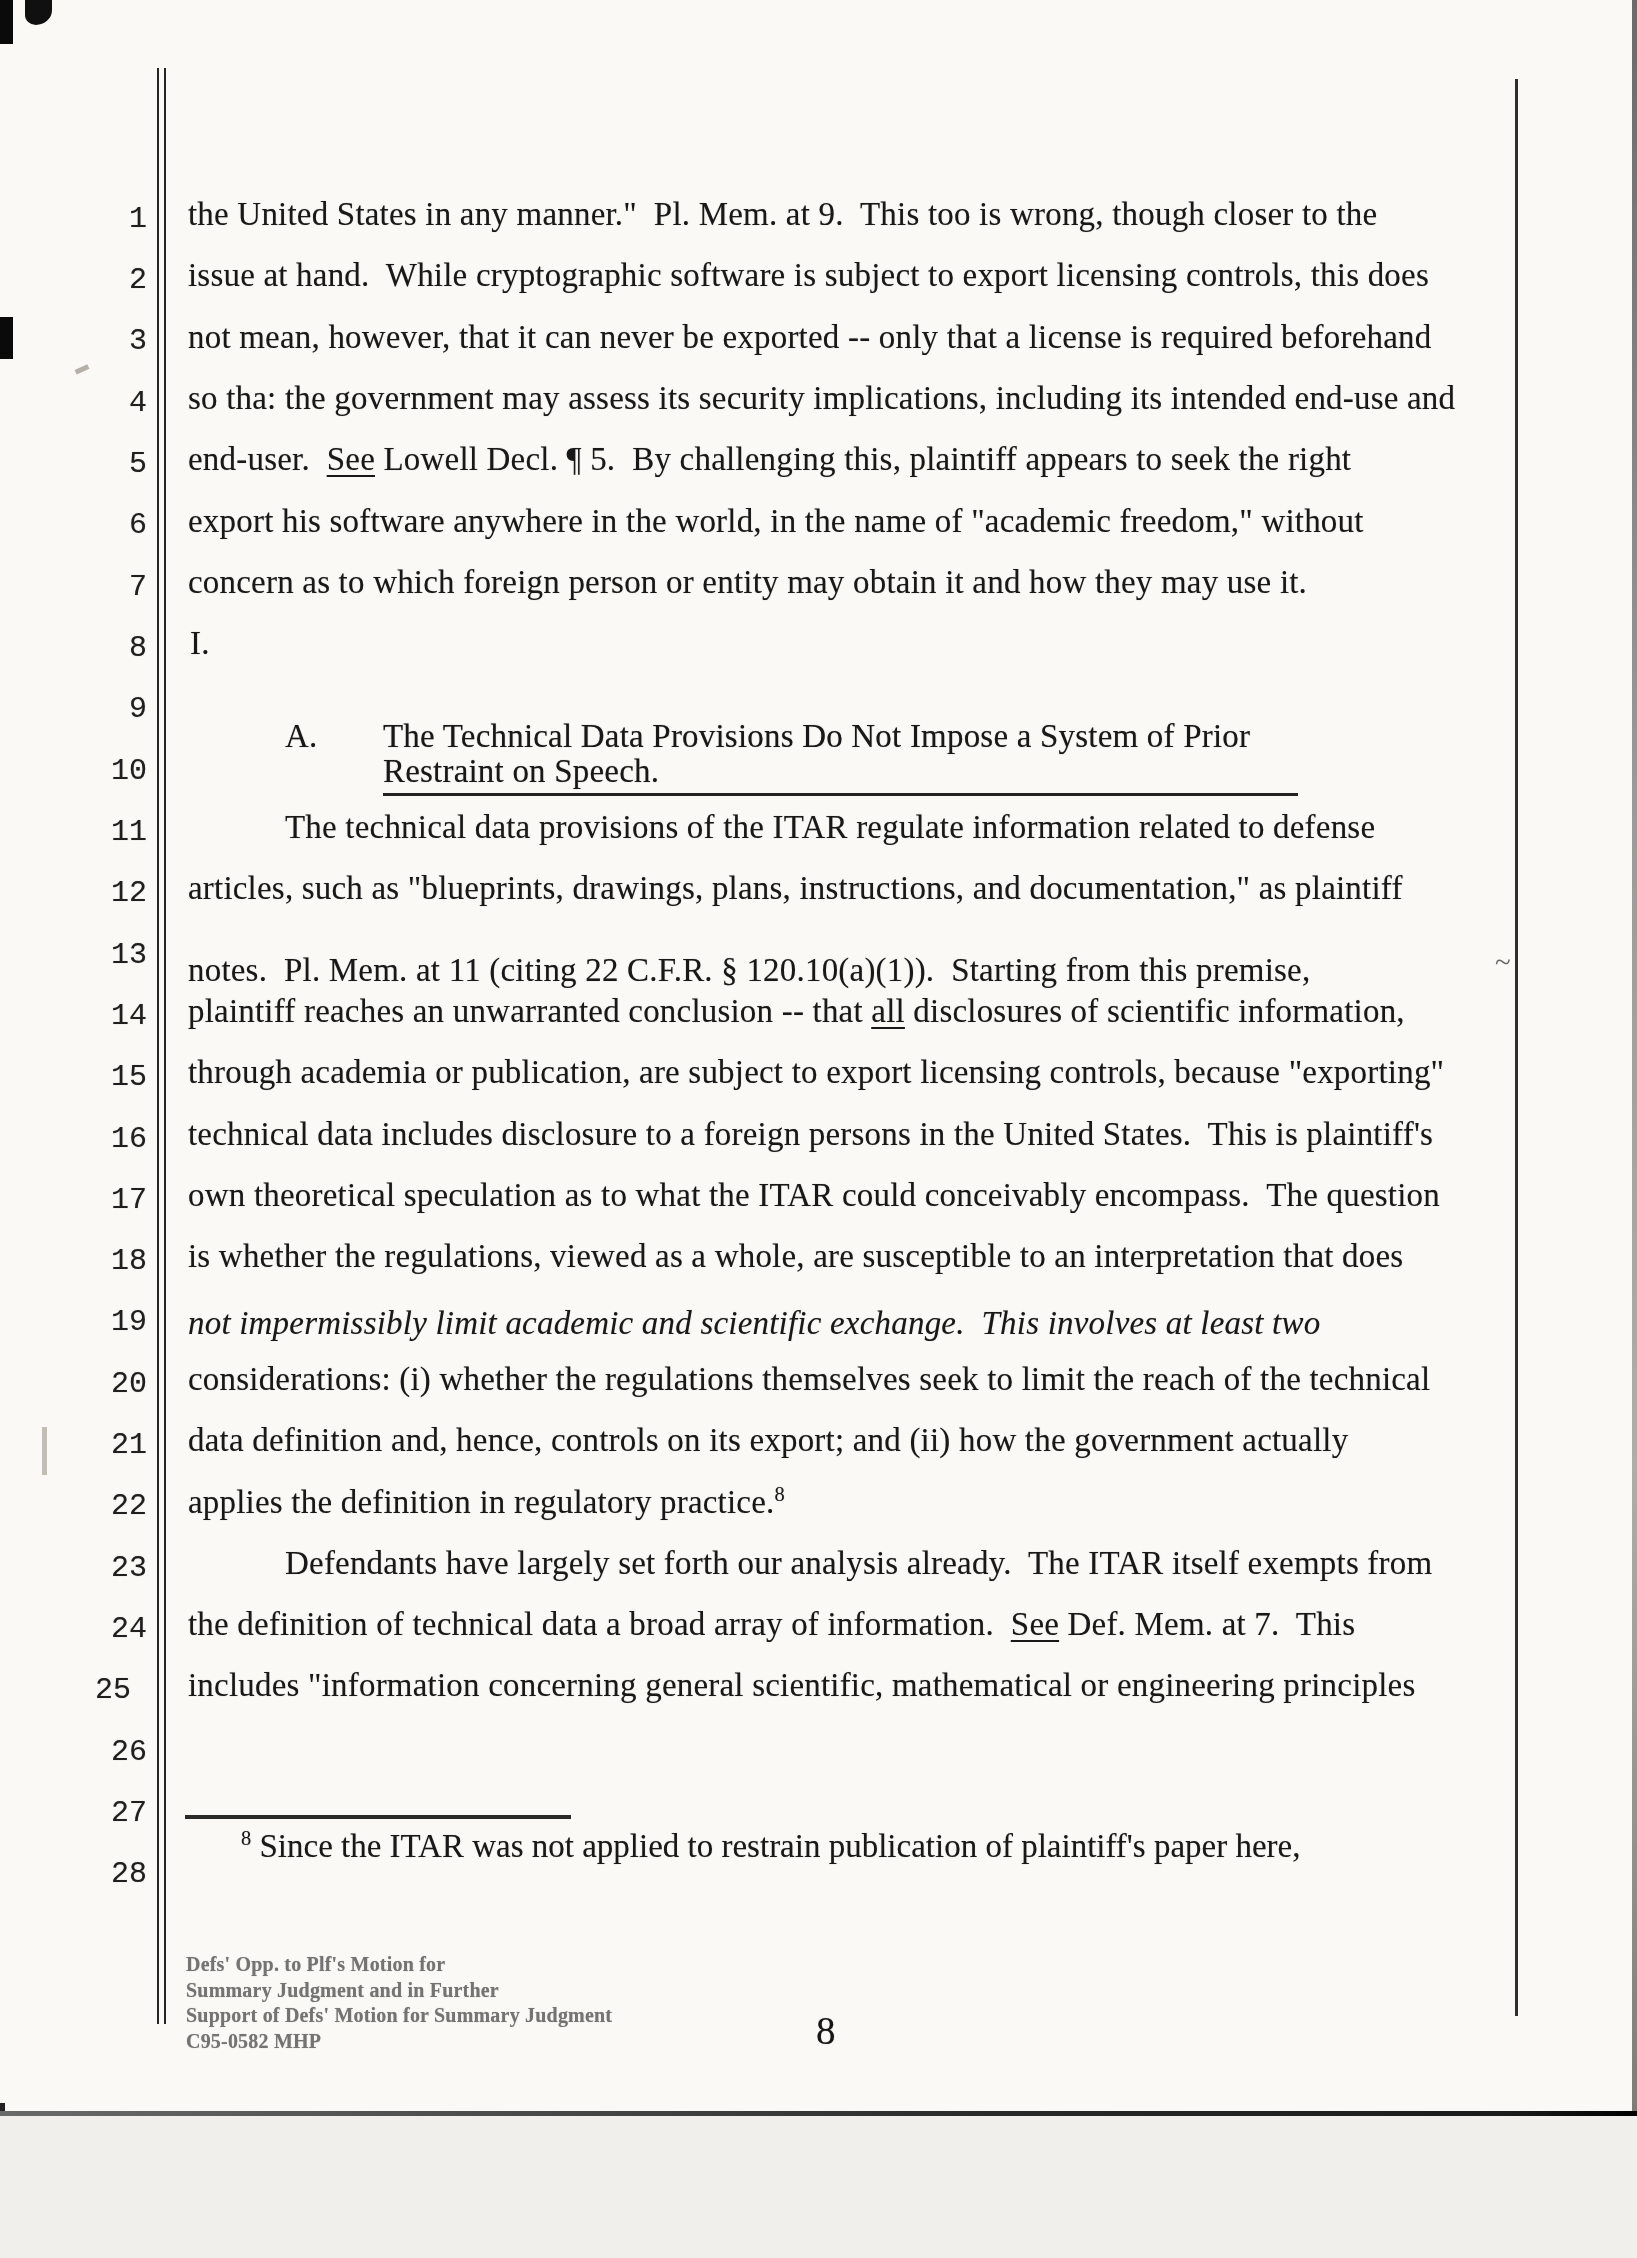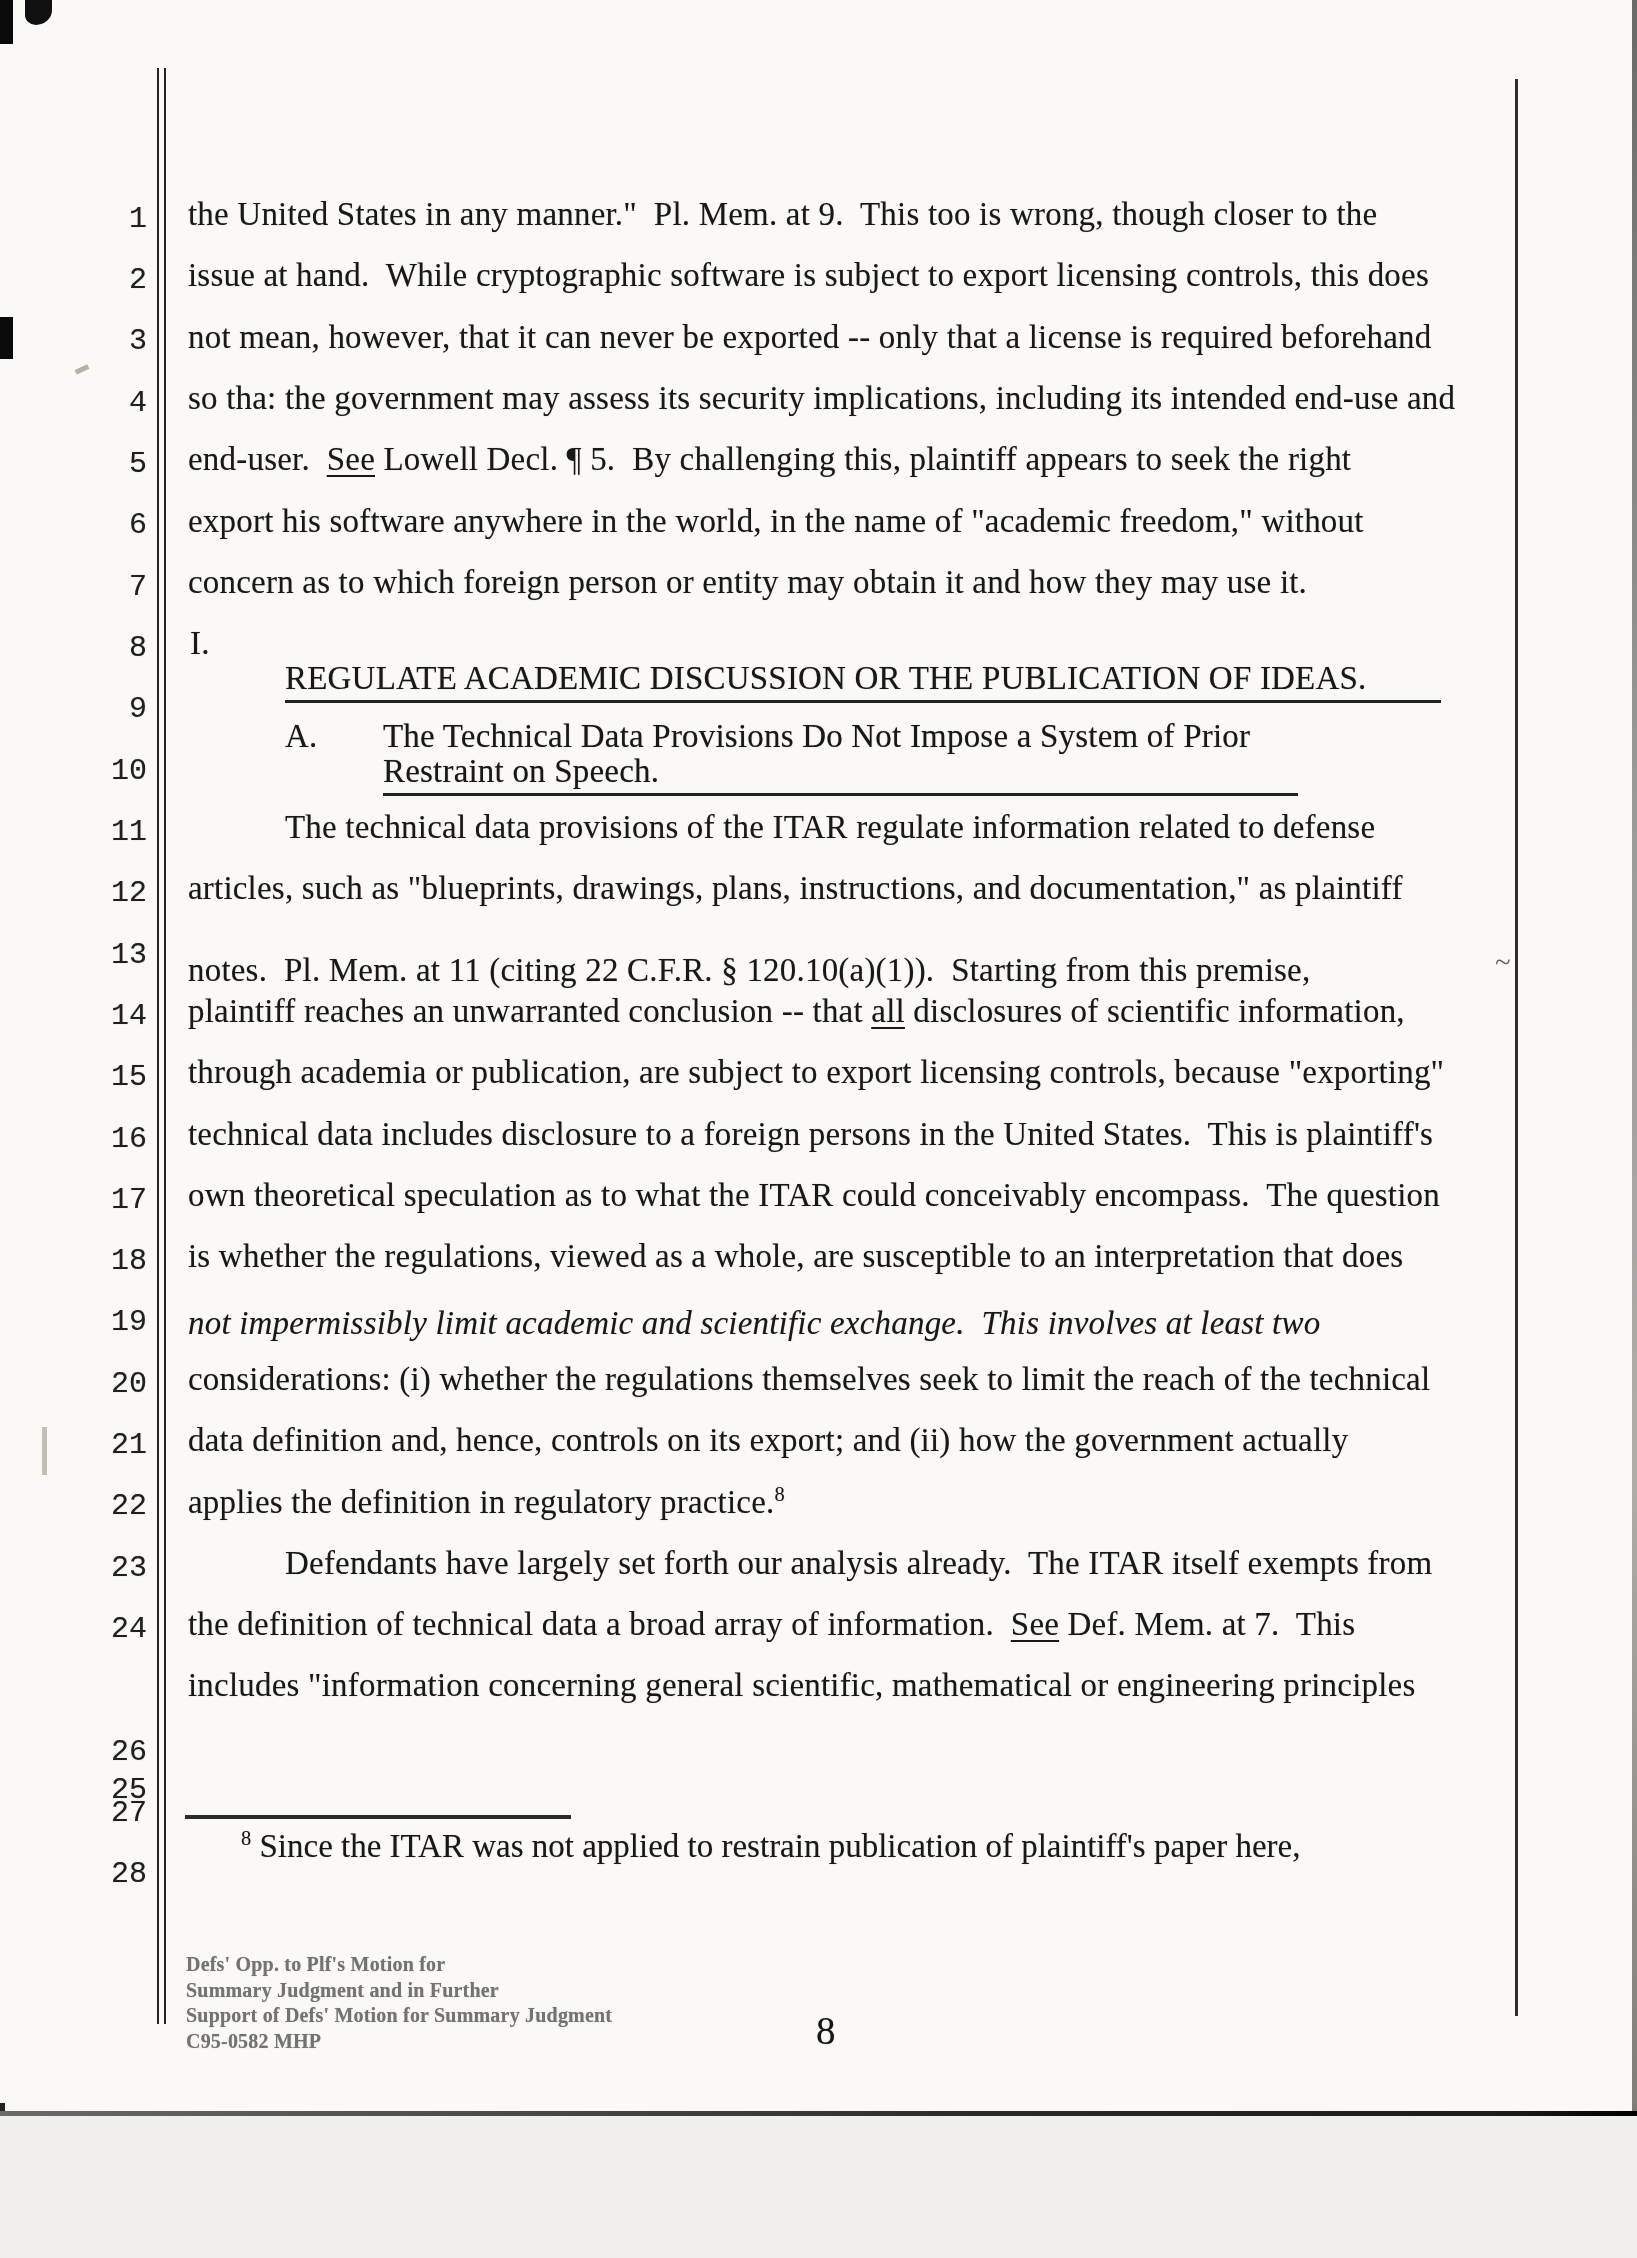--- a/index.html
+++ b/index.html
@@ -125,21 +125,21 @@
       <div class="ln" style="top: 1058px;">15</div>
       <div class="ln" style="top: 1120px;">16</div>
       <div class="ln" style="top: 1181px;">17</div>
       <div class="ln" style="top: 1242px;">18</div>
       <div class="ln" style="top: 1303px;">19</div>
       <div class="ln" style="top: 1365px;">20</div>
       <div class="ln" style="top: 1426px;">21</div>
       <div class="ln" style="top: 1487px;">22</div>
       <div class="ln" style="top: 1549px;">23</div>
       <div class="ln" style="top: 1610px;">24</div>
-      <div class="ln" style="top: 1771px;">25</div>
+      <div class="ln" style="top: 1671px; text-align: center;">25</div>
       <div class="ln" style="top: 1733px;">26</div>
       <div class="ln" style="top: 1794px;">27</div>
       <div class="ln" style="top: 1855px;">28</div>
     </div>
 
   <div>
       <div class="bl" style="top: 195px;"><span>the United States in any manner."  Pl. Mem. at 9.  This too is wrong, though closer to the</span></div>
       <div class="bl" style="top: 256px;"><span>issue at hand.  While cryptographic software is subject to export licensing controls, this does</span></div>
       <div class="bl" style="top: 318px;"><span>not mean, however, that it can never be exported -- only that a license is required beforehand</span></div>
       <div class="bl" style="top: 379px;"><span>so tha: the government may assess its security implications, including its intended end-use and</span></div>
@@ -157,21 +157,20 @@
       <div class="bl" style="top: 1304px; font-style: italic;"><span>not impermissibly limit academic and scientific exchange.  This involves at least two</span></div>
       <div class="bl" style="top: 1360px;"><span>considerations: (i) whether the regulations themselves seek to limit the reach of the technical</span></div>
       <div class="bl" style="top: 1421px;"><span>data definition and, hence, controls on its export; and (ii) how the government actually</span></div>
       <div class="bl" style="top: 1483px;"><span>applies the definition in regulatory practice.</span><sup>8</sup></div>
       <div class="bl ind" style="top: 1544px;"><span>Defendants have largely set forth our analysis already.  The ITAR itself exempts from</span></div>
       <div class="bl" style="top: 1605px;"><span>the definition of technical data a broad array of information.  </span><span class="u">See</span><span> Def. Mem. at 7.  This</span></div>
       <div class="bl" style="top: 1666px;"><span>includes "information concerning general scientific, mathematical or engineering principles</span></div>
     </div>
 
   <div class="h-label" style="left:190px;top:625px;">I.</div>
-  <div class="h-line h-underlined" style="left:285px;top:660px;width:1156px;">REGULATE ACADEMIC DISCUSSION OR THE PUBLICATION OF IDEAS.</div>
 
   <div class="h-label" style="left:285px;top:718px;">A.</div>
   <div class="h-line h-underlined" style="left:383px;top:753px;width:915px;">Restraint on Speech.</div>
   <div class="h-line" style="left:383px;top:718px;">The Technical Data Provisions Do Not Impose a System of Prior</div>
 
   <div class="fn-sep"></div>
   <div class="fnline fn1"><sup>8</sup><span> Since the ITAR was not applied to restrain publication of plaintiff's paper here,</span></div>
 
   <div class="footer">
     <div>Defs' Opp. to Plf's Motion for</div>

